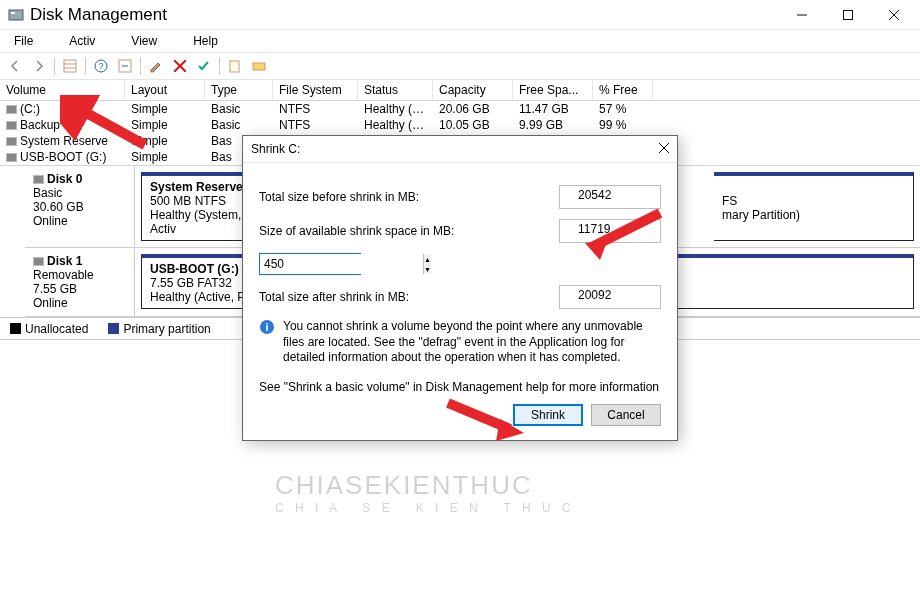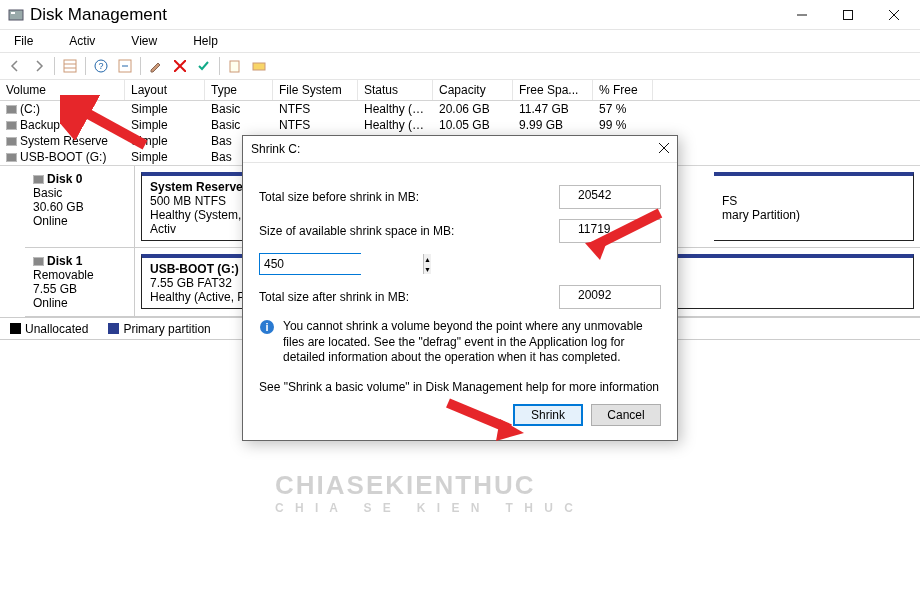--- a/index.html
+++ b/index.html
@@ -41,21 +41,21 @@
 .spin { border:1px solid #0078d7; width:102px; height:22px; display:flex; background:#e5e5e5; }
 .spin input { flex:1; border:0; padding:2px 4px; font-size:12px; outline:none; }
 .spin .updown { width:16px; display:flex; flex-direction:column; border-left:1px solid #bdbdbd; }
 .spin .updown div { flex:1; display:flex; align-items:center; justify-content:center; font-size:7px; background:#f0f0f0; }
 .dlg-info { display:flex; gap:8px; margin:8px 0 14px; line-height:1.3; }
 .dlg-btns { display:flex; gap:8px; justify-content:flex-end; margin-top:8px; }
 .dlg-btns button { width:70px; height:22px; background:#e1e1e1; border:1px solid #adadad; font-size:12px; }
 .dlg-btns button.primary { border:1px solid #0078d7; box-shadow:inset 0 0 0 1px #0078d7; background:#e5f1fb; }
 
 .arrow { position:absolute; pointer-events:none; }
-.watermark { position:absolute; left:275px; top:470px; font-size:26px; letter-spacing:2px; color:rgba(0,0,0,.18); font-weight:700; pointer-events:none; font-family: Arial, sans-serif; }
+.watermark { position:absolute; left:275px; top:470px; font-size:26px; letter-spacing:2px; color:rgba(0,0,0,.18); font-weight:400; pointer-events:none; font-family: Arial, sans-serif; }
 .watermark .sub { font-size:12px; letter-spacing:4px; display:block; text-align:center; }
 </style>
 </head>
 <body>
 
 <div class="titlebar">
   <span class="icon">
     <svg viewBox="0 0 16 16">
         <rect x="1" y="3" width="14" height="10" fill="#9aa" stroke="#556"></rect>
         <rect x="3" y="5" width="4" height="2" fill="#fff"></rect>

